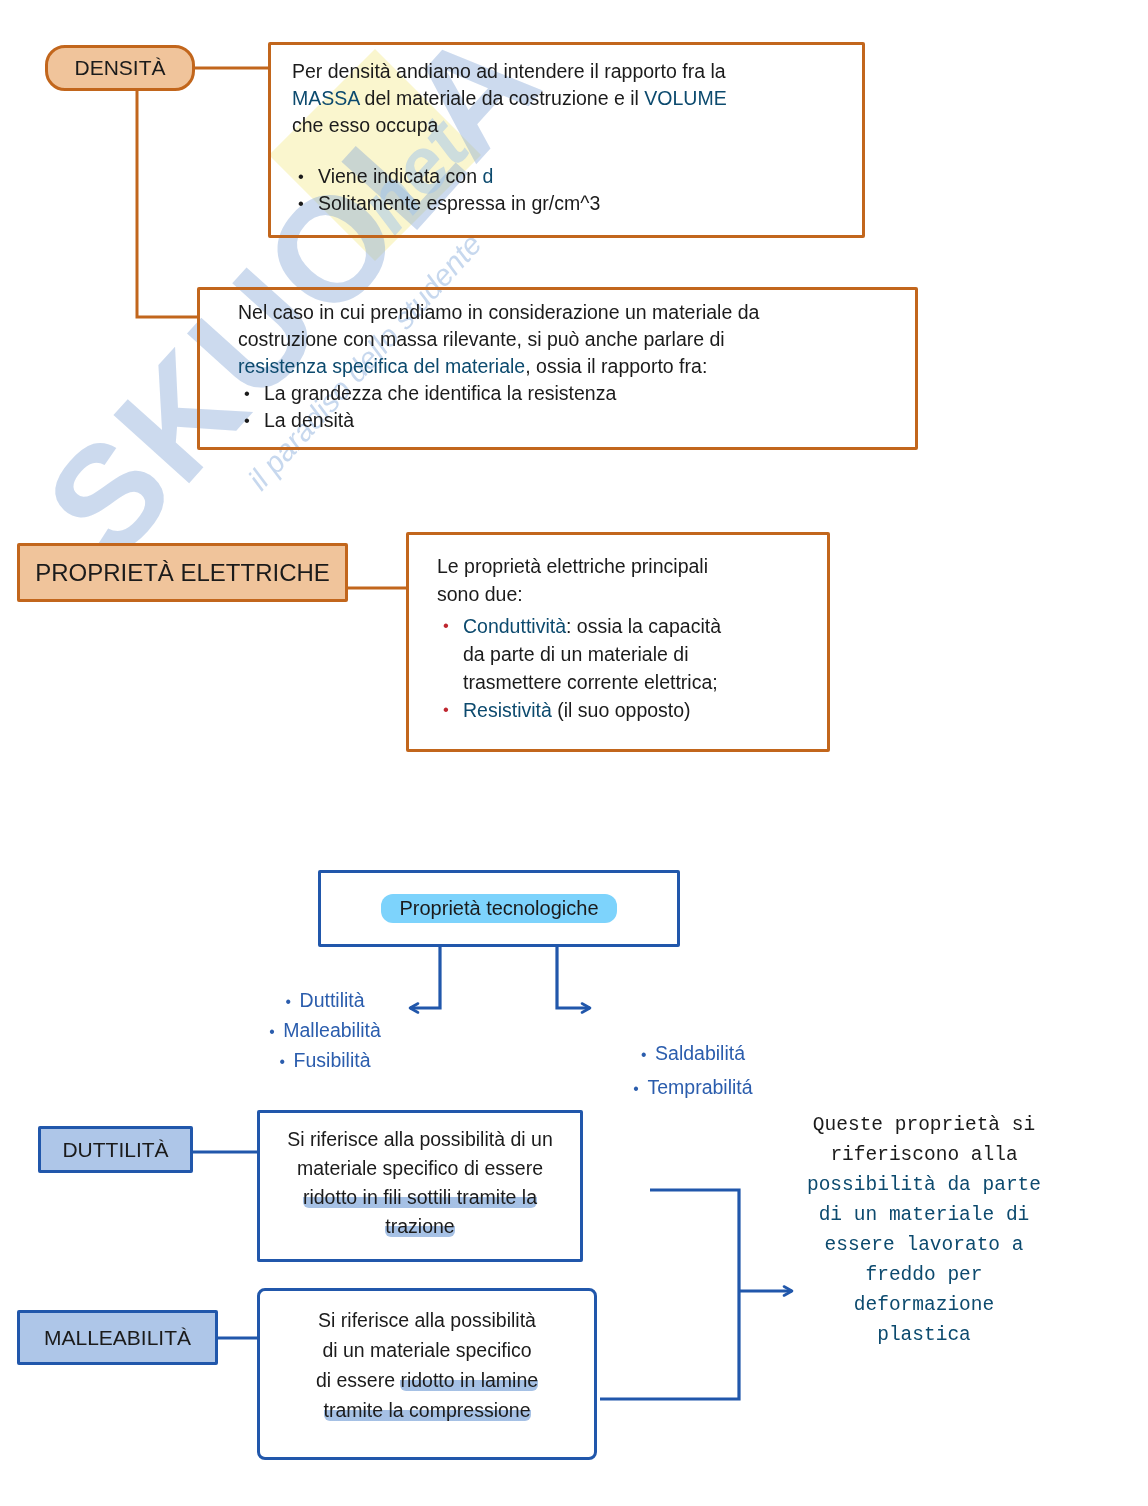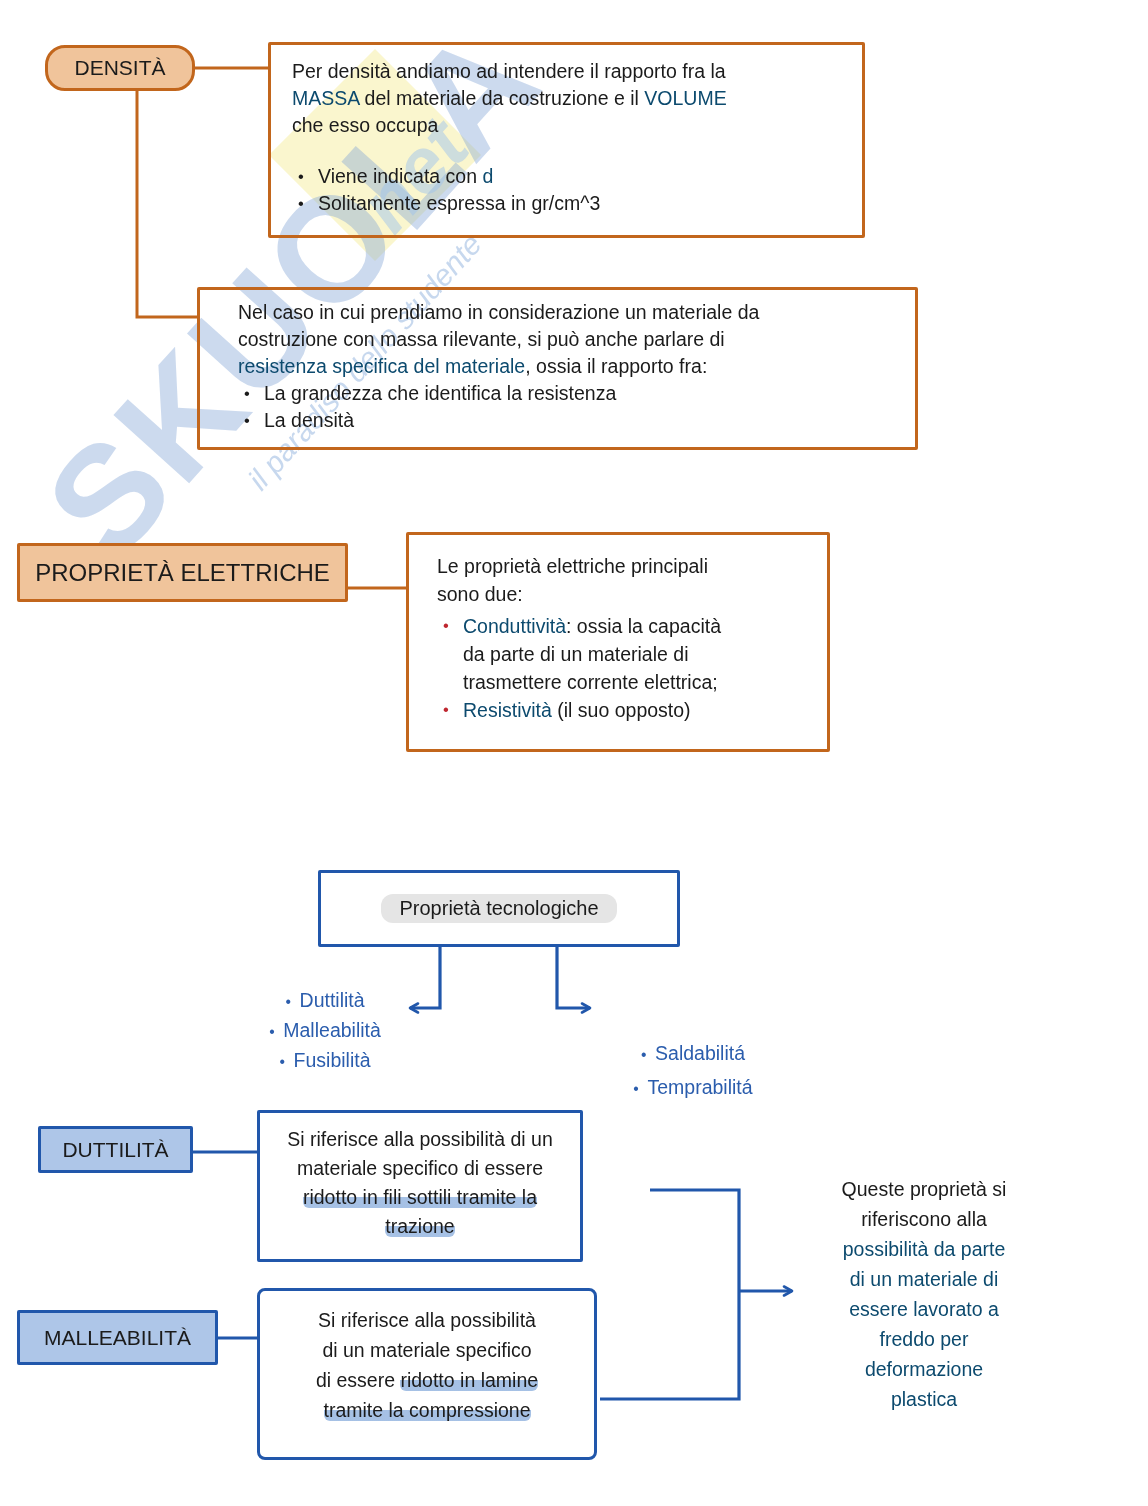--- a/index.html
+++ b/index.html
@@ -31,21 +31,21 @@
       border-radius:6px;}
   ul{list-style:none;margin:0;padding:0;}
   .blts li{position:relative;padding-left:26px;margin:0;}
   .blts li::before{content:"\2022";position:absolute;left:6px;font-size:0.85em;}
   .blts.red-dot li::before{color:#bf2730;}
   .bluelist{text-align:center;color:#2b5dad;font-size:19.5px;}
   .bluelist li::before{content:"\2022\00a0\00a0";font-size:0.8em;}
   #left-list li{line-height:29px;}
   #right-list li{line-height:32px;}
   #tech-box{display:flex;align-items:center;justify-content:center;font-size:20px;}
-  .pill{background:#e5e5e5;border-radius:12px;padding:3px 18px;}
+  .pill{background:#7dd3fc;border-radius:12px;padding:3px 18px;}
   .centered{text-align:center;}
   #conclusion{position:absolute;z-index:3;text-align:center;font-size:19.5px;line-height:30px;white-space:pre-line;}
 </style>
 </head>
 <body>
 
 <div id="canvas">
 
   <div class="wm" id="wm-diamond"></div>
   <div class="wm" id="wm-skuola">SKUOLA</div>
@@ -133,21 +133,21 @@
     <span>MALLEABILITÀ</span>
   </div>
 
   <div class="box bbox centered" style="left:257px;top:1288px;width:340px;height:172px;padding:14px 10px 0 10px;border-radius:8px;">
     <div class="txt" style="line-height:30px;"><span>Si riferisce alla possibilità
 di un materiale specifico
 di essere </span><span class="hl">ridotto in lamine</span><span>
 </span><span class="hl">tramite la compressione</span></div>
   </div>
 
-  <div id="conclusion" style="left:798px;top:1174px;width:252px;"><span>Queste proprietà si
+  <div id="conclusion" style="left:798px;top:1110px;width:252px;font-family:Liberation Mono, monospace;"><span>Queste proprietà si
 riferiscono alla
 </span><span class="c-red">possibilità da parte
 di un materiale di
 essere lavorato a
 freddo per
 deformazione
 plastica</span></div>
 
 </div>
 

